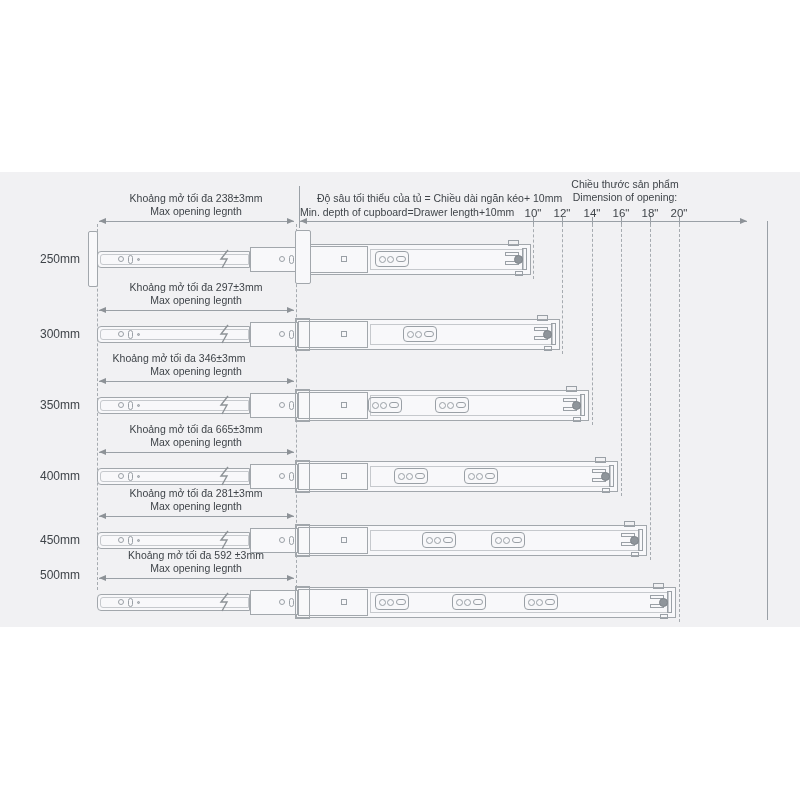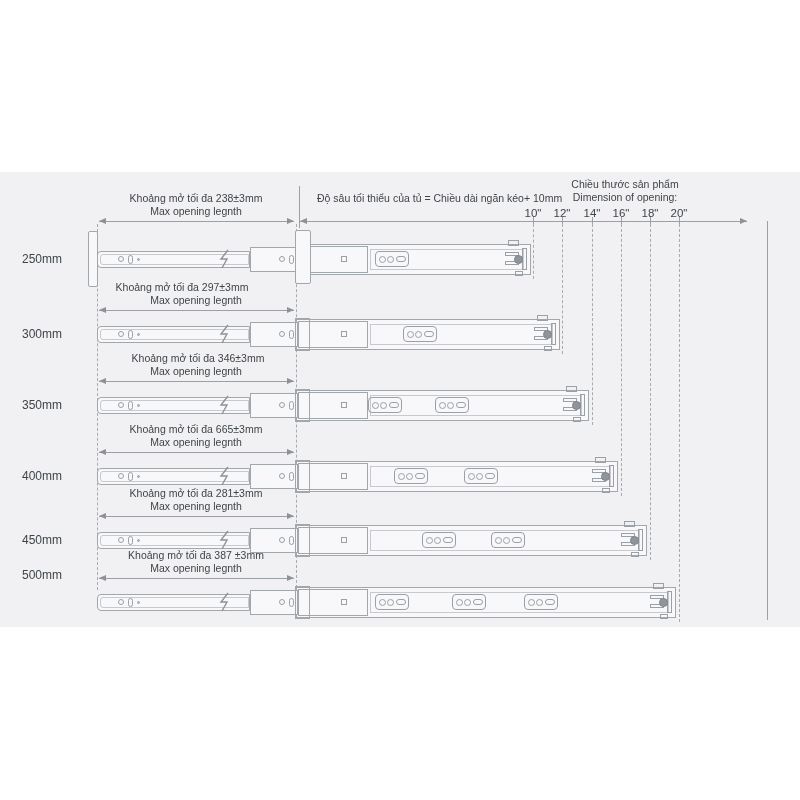--- a/index.html
+++ b/index.html
@@ -2,21 +2,21 @@
 <html><head>
 <meta charset="utf-8">
 <style>
   html,body{margin:0;padding:0;background:#ffffff;}
   .stage{position:relative;width:800px;height:800px;background:#ffffff;overflow:hidden;
          font-family:"Liberation Sans","DejaVu Sans",sans-serif;color:#3f4449;}
   .band{position:absolute;left:0;top:172px;width:800px;height:455px;background:#f1f1f3;}
   .txt{position:absolute;font-size:10.5px;line-height:12px;white-space:nowrap;color:#3f4449;}
   .txt.center{text-align:center;}
   .inchlbl{position:absolute;font-size:11.5px;line-height:12px;color:#3f4449;transform:translateX(-50%);}
-  .rowlbl{position:absolute;font-size:12px;line-height:14px;color:#3f4449;text-align:left;width:58px;}
+  .rowlbl{position:absolute;font-size:12px;line-height:14px;color:#3f4449;text-align:right;width:58px;}
   .hline{position:absolute;height:0;border-top:1px solid #9aa0a6;}
   .vline{position:absolute;width:0;border-left:1px solid #9aa0a6;}
   .vdash{position:absolute;width:0;border-left:1px dashed #a6abb0;}
   .ah{position:absolute;width:0;height:0;}
   .ah.left {border-top:3px solid transparent;border-bottom:3px solid transparent;border-right:7px solid #8d9297;}
   .ah.right{border-top:3px solid transparent;border-bottom:3px solid transparent;border-left:7px solid #8d9297;}
   .part{position:absolute;border:1px solid #a2a7ac;background:#f8f8fa;box-sizing:border-box;}
   .part.noFill{background:transparent;}
   .inner{position:absolute;border:1px solid #c6c9cd;background:transparent;box-sizing:border-box;}
   .hole{position:absolute;border:1px solid #9aa0a6;background:transparent;box-sizing:border-box;}
@@ -24,20 +24,21 @@
   .fillc{position:absolute;border-radius:50%;background:#8f959b;border:1px solid #7f858b;box-sizing:border-box;}
   svg{position:absolute;overflow:visible;}
 </style>
 </head>
 <body>
 
 <div class="stage">
   <div class="band"></div>
 
   <div class="txt" style="left:317px;top:192px;">Độ sâu tối thiểu của tủ = Chiều dài ngăn kéo+ 10mm</div>
+  <div class="txt" style="left:300px;top:206px;">Min. depth of cupboard=Drawer length+10mm</div>
   <div class="txt center" style="left:560px;top:178px;width:130px;">Chiều thước sản phẩm</div>
   <div class="txt center" style="left:560px;top:191px;width:130px;">Dimension of opening:</div>
 
   <div id="gen-lines">
       <div class="hline" style="left:300px;top:221px;width:447px;"></div>
       <div class="ah left" style="left:300px;top:218px;"></div>
       <div class="ah right" style="left:740px;top:218px;"></div>
       <div class="vline" style="left:299px;top:186px;height:42px;"></div>
       <div class="vline" style="left:767px;top:221px;height:399px;"></div>
       <div class="vdash" style="left:97px;top:224px;height:366px;"></div>
@@ -87,21 +88,21 @@
         <div class="part" style="left:88px;top:231px;width:10px;height:56px;border-radius:2px;"></div>
         <div class="hole" style="left:508px;top:240px;width:11px;height:6px;"></div>
         <div class="hole" style="left:505px;top:252px;width:14px;height:4px;"></div>
         <div class="hole" style="left:505px;top:261px;width:14px;height:4px;"></div>
         <div class="hole" style="left:522px;top:248px;width:5px;height:22px;"></div>
         <div class="fillc" style="left:514px;top:254.5px;width:9px;height:9px;"></div>
         <div class="hole" style="left:515px;top:271px;width:8px;height:5px;"></div>
       </div>
       <div style="position:absolute;left:0;top:0;">
         <div class="rowlbl" style="left:22px;top:327px;">300mm</div>
-        <div class="txt center" style="left:83px;top:281px;width:198px;">Khoảng mở tối đa 297±3mm</div>
+        <div class="txt center" style="left:97px;top:281px;width:198px;">Khoảng mở tối đa 297±3mm</div>
         <div class="txt center" style="left:97px;top:294px;width:198px;">Max opening legnth</div>
         <div class="hline" style="left:99px;top:310px;width:195px;"></div>
         <div class="ah left" style="left:99px;top:307px;"></div>
         <div class="ah right" style="left:287px;top:307px;"></div>
         <div class="vdash" style="left:562px;top:224px;height:130px;"></div>
         <div class="part" style="left:296px;top:319px;width:264px;height:31px;"></div>
         <div class="inner" style="left:370px;top:324px;width:183px;height:21px;"></div>
         <div class="part noFill" style="left:298px;top:321px;width:70px;height:27px;"></div>
         <div class="hole" style="left:341px;top:331px;width:6px;height:6px;"></div>
         <div class="hole" style="left:403px;top:326px;width:34px;height:16px;border-radius:4px;"></div>
@@ -122,21 +123,21 @@
         <div class="part noFill" style="left:295px;top:318px;width:15px;height:33px;"></div>
         <div class="hole" style="left:537px;top:315px;width:11px;height:6px;"></div>
         <div class="hole" style="left:534px;top:327px;width:14px;height:4px;"></div>
         <div class="hole" style="left:534px;top:336px;width:14px;height:4px;"></div>
         <div class="hole" style="left:551px;top:323px;width:5px;height:22px;"></div>
         <div class="fillc" style="left:543px;top:329.5px;width:9px;height:9px;"></div>
         <div class="hole" style="left:544px;top:346px;width:8px;height:5px;"></div>
       </div>
       <div style="position:absolute;left:0;top:0;">
         <div class="rowlbl" style="left:22px;top:398px;">350mm</div>
-        <div class="txt center" style="left:99px;top:352px;width:198px;">Khoảng mở tối đa 346±3mm</div>
+        <div class="txt center" style="left:80px;top:352px;width:198px;">Khoảng mở tối đa 346±3mm</div>
         <div class="txt center" style="left:97px;top:365px;width:198px;">Max opening legnth</div>
         <div class="hline" style="left:99px;top:381px;width:195px;"></div>
         <div class="ah left" style="left:99px;top:378px;"></div>
         <div class="ah right" style="left:287px;top:378px;"></div>
         <div class="vdash" style="left:592px;top:224px;height:201px;"></div>
         <div class="part" style="left:296px;top:390px;width:293px;height:31px;"></div>
         <div class="inner" style="left:370px;top:395px;width:212px;height:21px;"></div>
         <div class="part noFill" style="left:298px;top:392px;width:70px;height:27px;"></div>
         <div class="hole" style="left:341px;top:402px;width:6px;height:6px;"></div>
         <div class="hole" style="left:368px;top:397px;width:34px;height:16px;border-radius:4px;"></div>
@@ -239,21 +240,21 @@
         <div class="part noFill" style="left:295px;top:524px;width:15px;height:33px;"></div>
         <div class="hole" style="left:624px;top:521px;width:11px;height:6px;"></div>
         <div class="hole" style="left:621px;top:533px;width:14px;height:4px;"></div>
         <div class="hole" style="left:621px;top:542px;width:14px;height:4px;"></div>
         <div class="hole" style="left:638px;top:529px;width:5px;height:22px;"></div>
         <div class="fillc" style="left:630px;top:535.5px;width:9px;height:9px;"></div>
         <div class="hole" style="left:631px;top:552px;width:8px;height:5px;"></div>
       </div>
       <div style="position:absolute;left:0;top:0;">
         <div class="rowlbl" style="left:22px;top:568px;">500mm</div>
-        <div class="txt center" style="left:97px;top:549px;width:198px;">Khoảng mở tối đa 387 ±3mm</div>
+        <div class="txt center" style="left:97px;top:549px;width:198px;">Khoảng mở tối đa 592 ±3mm</div>
         <div class="txt center" style="left:97px;top:562px;width:198px;">Max opening legnth</div>
         <div class="hline" style="left:99px;top:578px;width:195px;"></div>
         <div class="ah left" style="left:99px;top:575px;"></div>
         <div class="ah right" style="left:287px;top:575px;"></div>
         <div class="vdash" style="left:679px;top:224px;height:398px;"></div>
         <div class="part" style="left:296px;top:587px;width:380px;height:31px;"></div>
         <div class="inner" style="left:370px;top:592px;width:299px;height:21px;"></div>
         <div class="part noFill" style="left:298px;top:589px;width:70px;height:27px;"></div>
         <div class="hole" style="left:341px;top:599px;width:6px;height:6px;"></div>
         <div class="hole" style="left:375px;top:594px;width:34px;height:16px;border-radius:4px;"></div>

